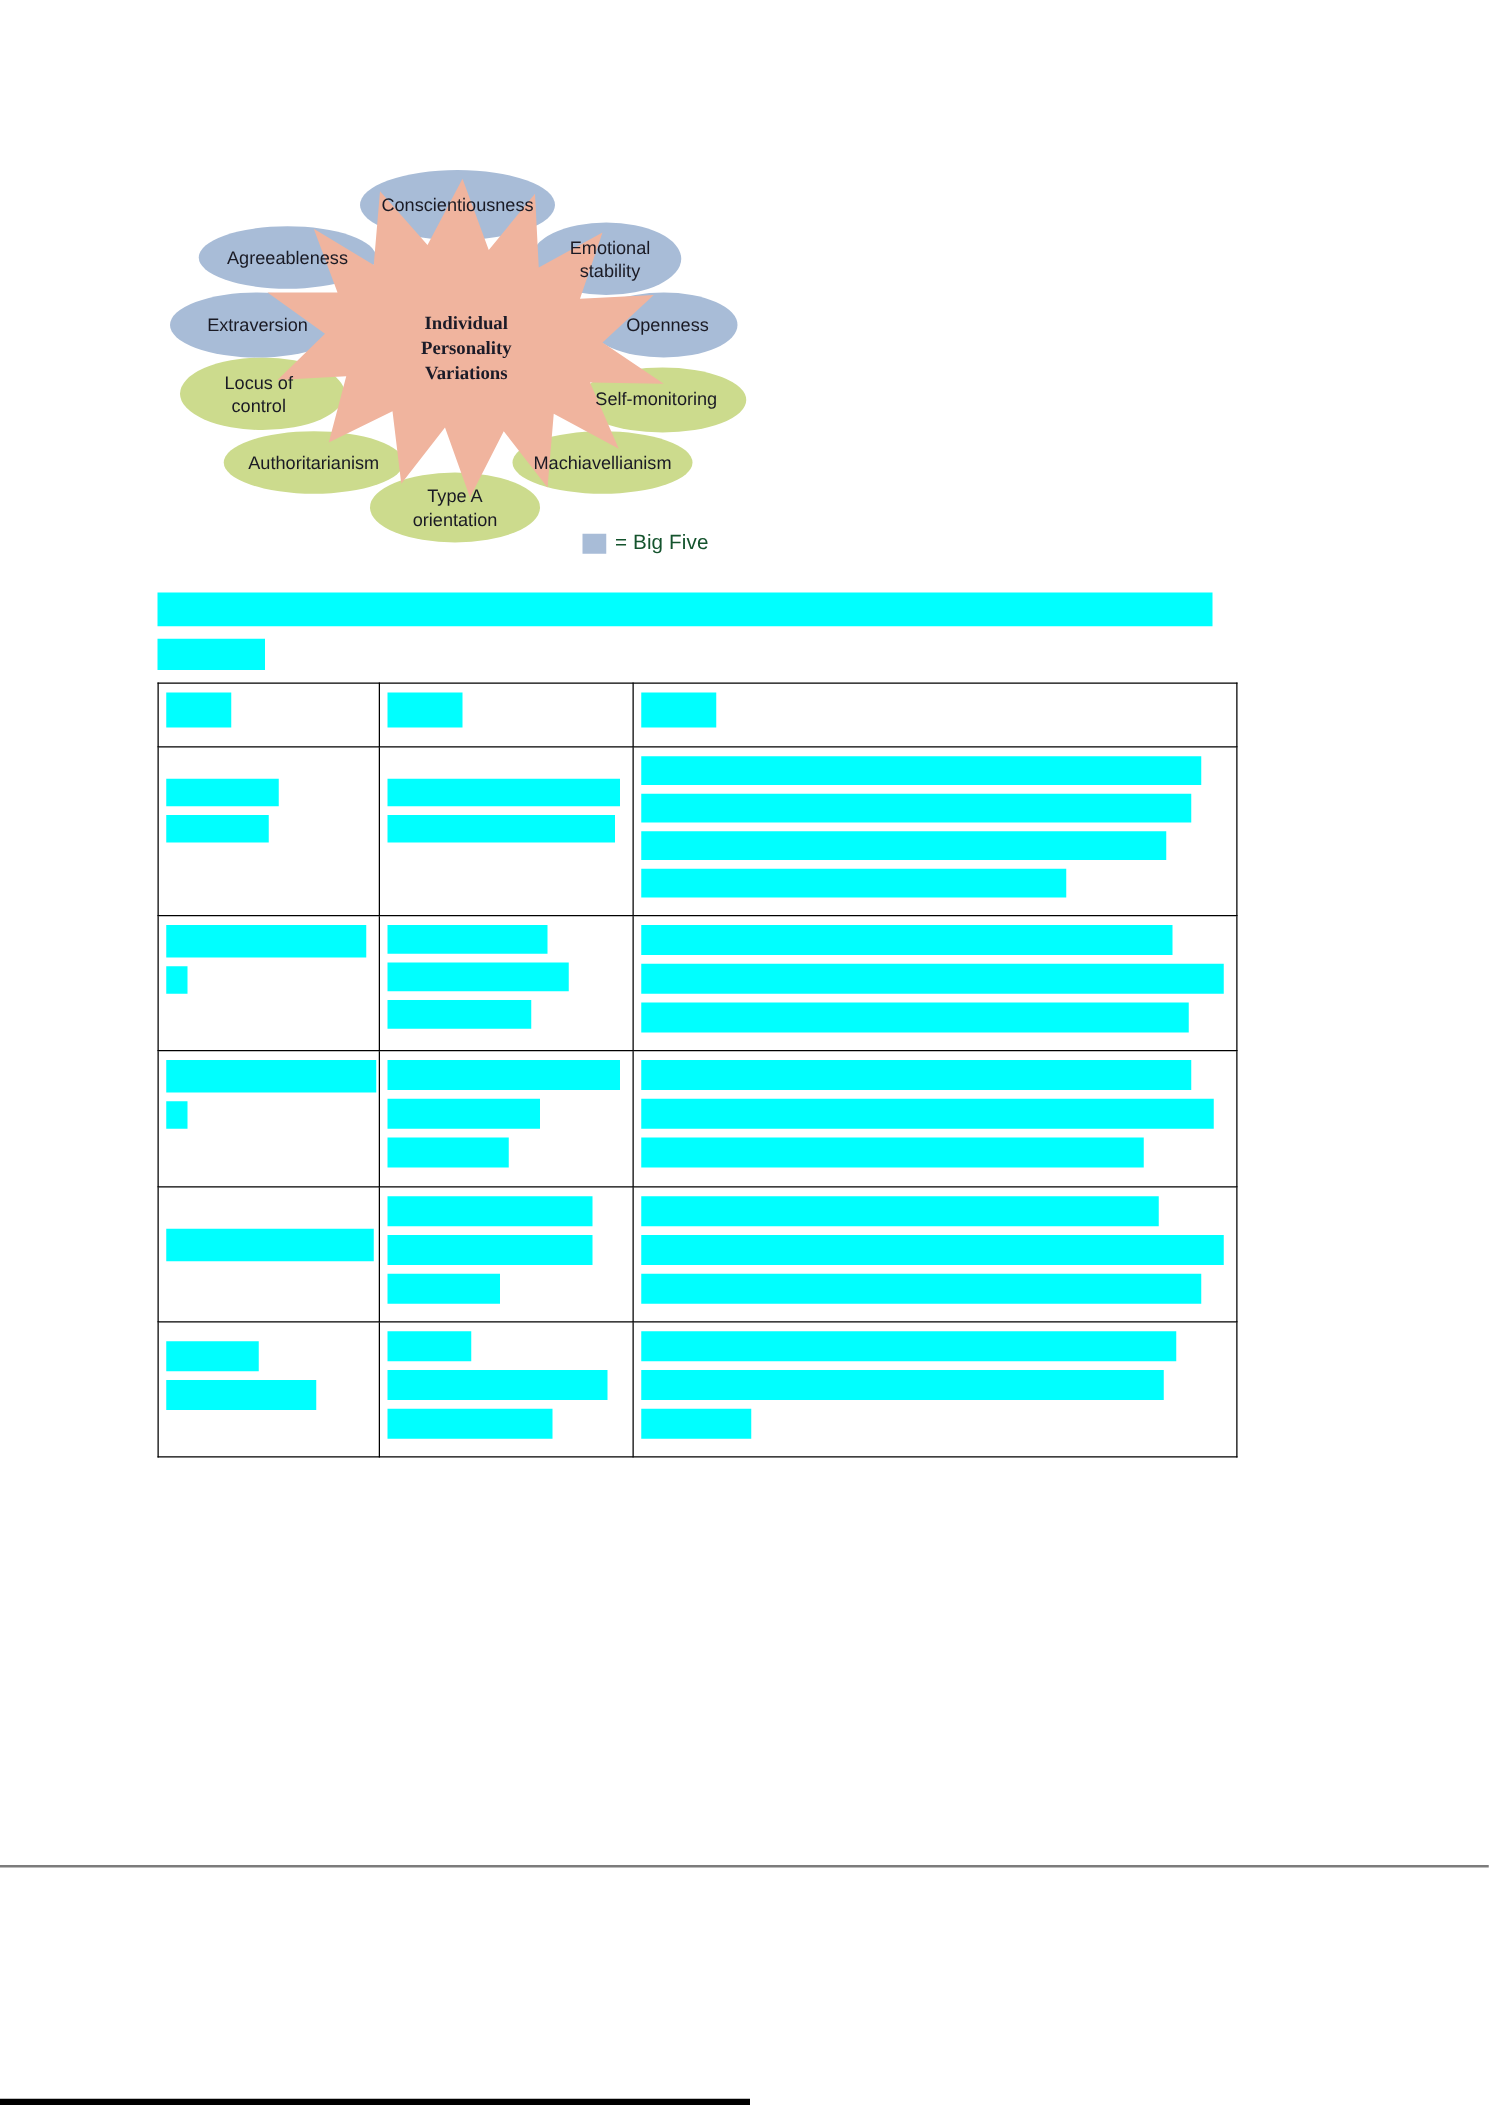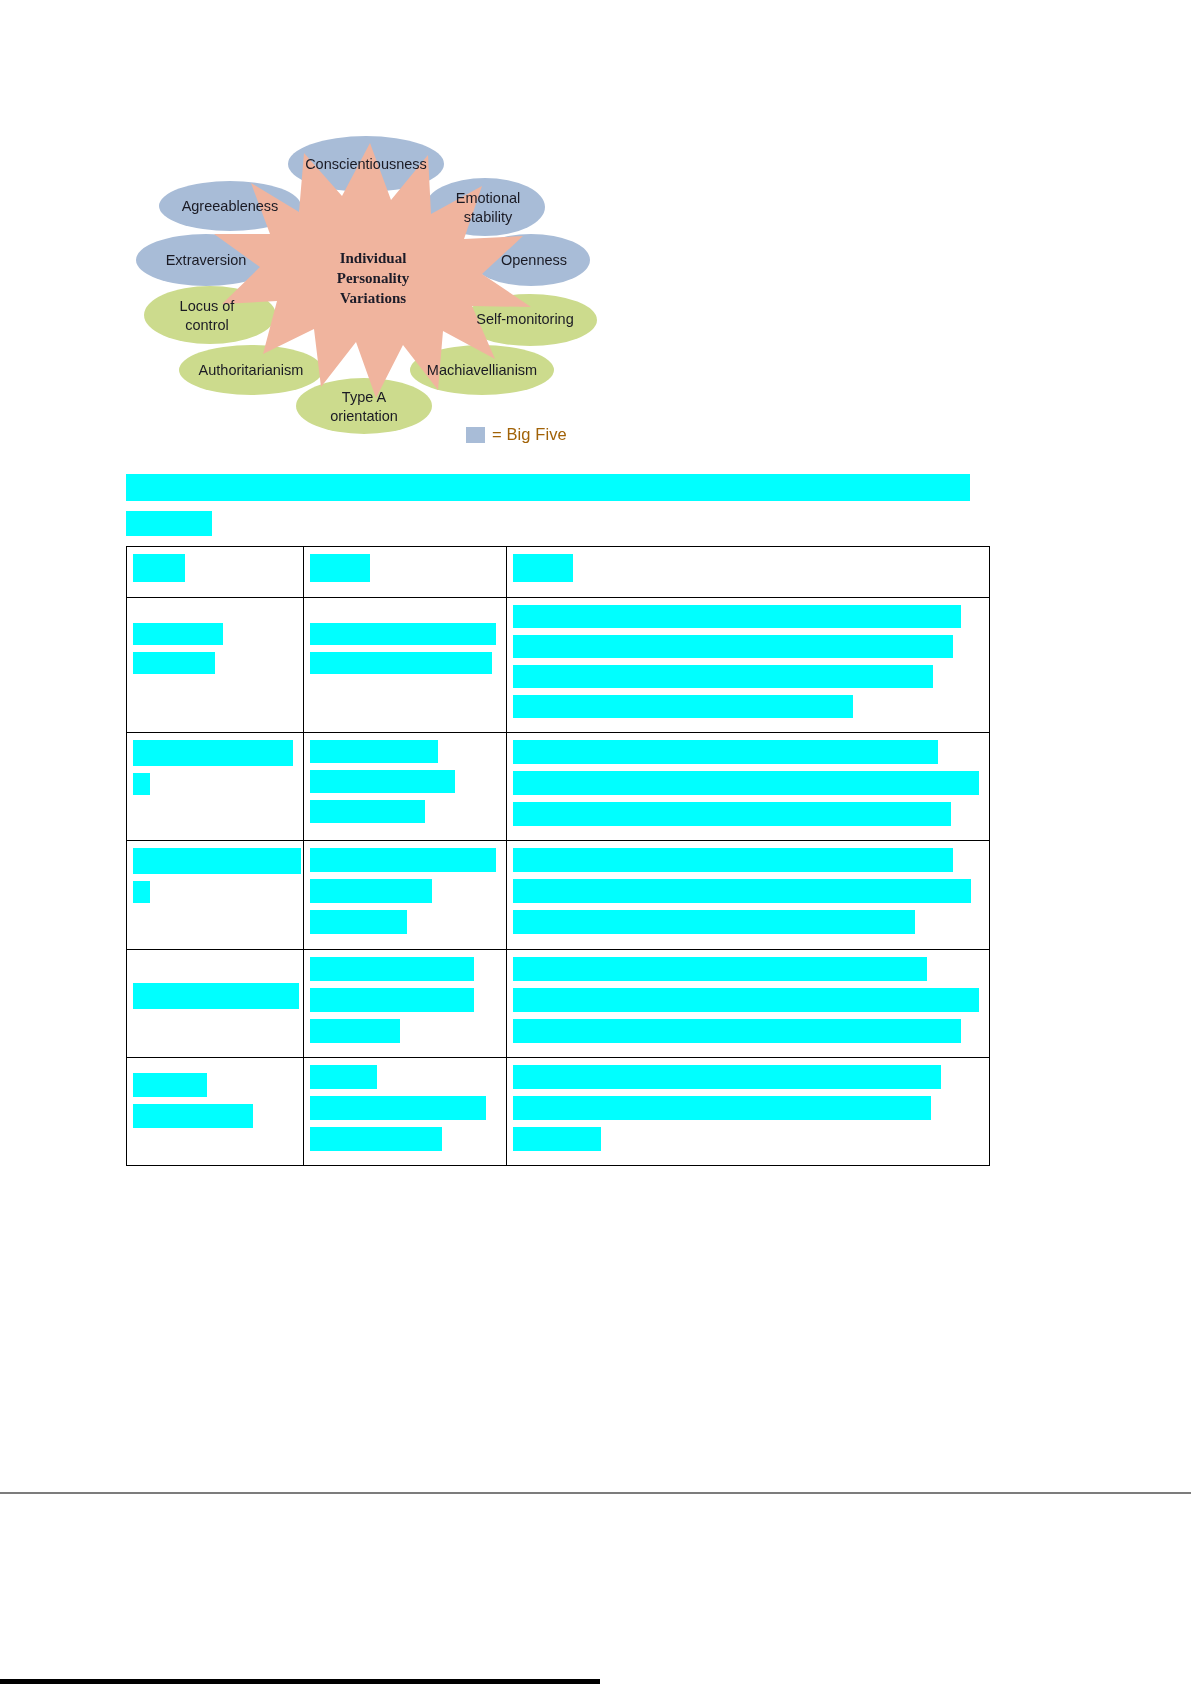--- a/index.html
+++ b/index.html
@@ -50,21 +50,21 @@
     align-items: center;
     gap: 7px;
   }
   #legend .swatch {
     width: 19px;
     height: 16px;
     background: #a8bcd7;
   }
   #legend .legend-text {
     font-size: 16.5px;
-    color: #a16207;
+    color: #14532d;
     letter-spacing: 0.1px;
     white-space: nowrap;
   }
 
   
   .redact {
     background: #00ffff;
     display: block;
   }
 

